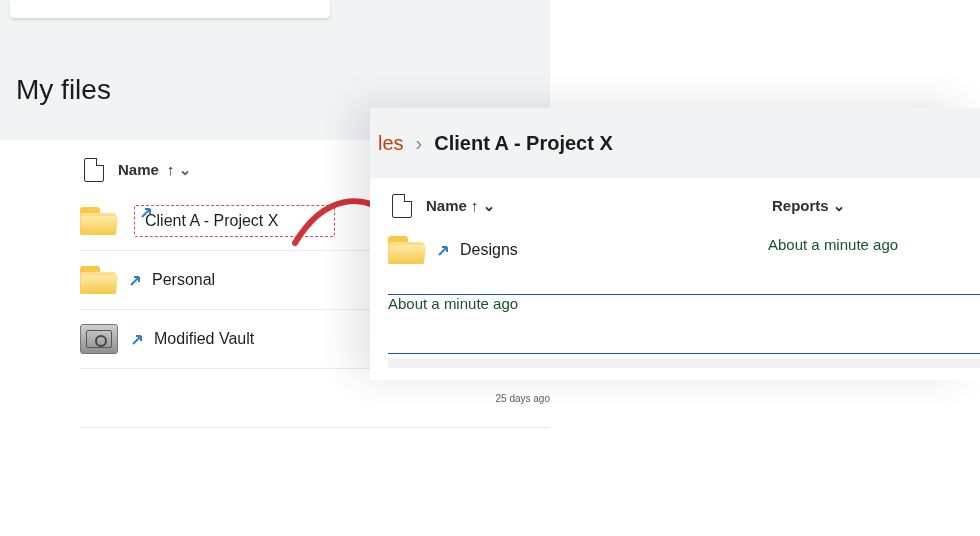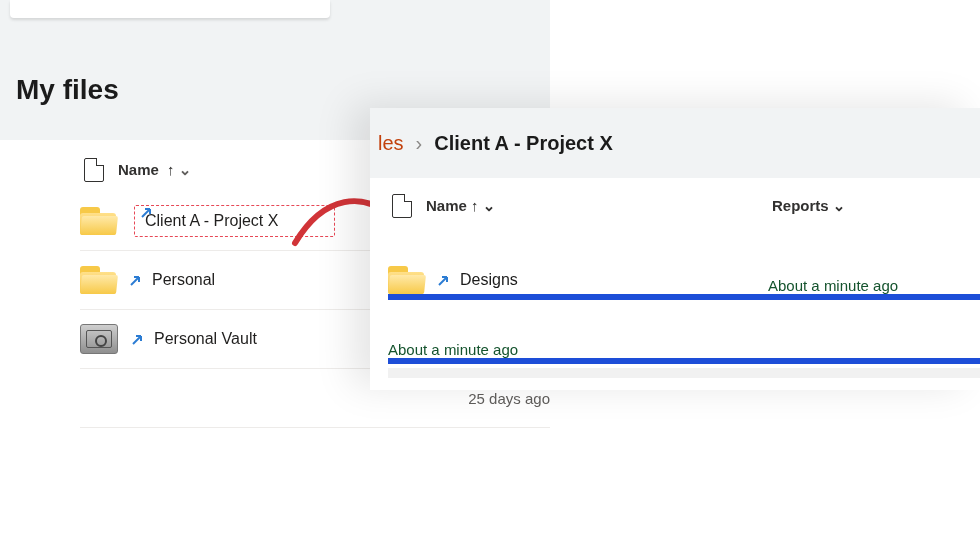--- a/index.html
+++ b/index.html
@@ -2,48 +2,48 @@
 <html><head>
 <meta charset="utf-8">
 <style>
   html,body{margin:0;padding:0;font-family:"Segoe UI",Arial,sans-serif;background:#fff;color:#1b1b1b}
   .stage{position:relative;width:980px;height:536px;overflow:hidden}
 
   
   .panel-a{position:absolute;left:0;top:0;width:550px}
   .panel-a-hero{background:#f1f3f4;height:140px;padding-left:16px;position:relative}
   .panel-a-tab{position:absolute;left:10px;top:0;width:320px;height:18px;background:#fff;border-radius:0 0 4px 4px;box-shadow:0 2px 3px rgba(0,0,0,.12)}
-  .panel-a-title{position:absolute;left:16px;top:74px;font-size:28px;font-weight:700}
+  .panel-a-title{position:absolute;left:16px;top:74px;font-size:28px;font-weight:400}
   .panel-a-body{background:#fff;padding:18px 0 0 80px}
 
   .col-head{display:flex;align-items:center;gap:14px;font-size:15px;font-weight:600;color:#323130;padding:0 0 10px 4px}
   .col-head .sort{margin-left:4px;font-weight:400}
   .col-head .chev{color:#605e5c}
 
   .row{display:flex;align-items:center;height:58px;border-bottom:1px solid #edebe9;padding-left:0}
   .row .fname{font-size:16px;color:#201f1e}
-  .row .modified{font-size:15px;color:#605e5c}
+  .row .modified{font-size:10px;color:#605e5c}
   .row .cell-name{display:flex;align-items:center;gap:18px;flex:0 0 auto}
   .row .spacer{flex:1}
 
   .highlight{border:1.5px dashed #e74856;padding:6px 56px 6px 10px;border-radius:2px}
 
   .shortcut{position:relative}
   .shortcut svg{position:absolute;left:-6px;top:-10px}
 
   
   .panel-b{position:absolute;left:370px;top:108px;width:610px;background:#fff;box-shadow:-18px -4px 36px rgba(0,0,0,.10)}
   .panel-b-crumb{background:#f1f3f4;height:70px;display:flex;align-items:center;gap:12px;padding-left:8px;font-size:20px}
   .crumb-prev{color:#c2410c}
   .crumb-sep{color:#8a8886}
   .crumb-cur{font-weight:700}
   .panel-b-body{padding:16px 0 12px 18px}
   .col-head-b{display:flex;align-items:center;font-size:15px;font-weight:600;color:#323130;padding:0 0 18px 4px}
   .col-head-b .name-col{display:flex;align-items:center;gap:14px;flex:0 0 380px}
-  .rowb{display:flex;align-items:flex-end;height:58px;border-bottom:6px solid #1d4ed8}
+  .rowb{display:flex;align-items:flex-start;height:58px;border-bottom:1px solid #1d4ed8}
   .rowb .cell-name{display:flex;align-items:center;gap:18px;flex:0 0 380px}
   .rowb .modified{font-size:15px;color:#14532d;white-space:nowrap}
   .panel-b-scroll{height:10px;background:#f1f1f1;margin-top:4px}
 
   
   .arrow{position:absolute;left:290px;top:188px;pointer-events:none}
 
   
   .doc-icon{width:18px;height:22px;border:1.5px solid #323130;border-radius:2px;position:relative}
   .doc-icon::after{content:"";position:absolute;right:-1px;top:-1px;width:7px;height:7px;background:#fff;border-left:1.5px solid #323130;border-bottom:1.5px solid #323130}
@@ -110,21 +110,21 @@
           </div>
           <div class="row">
             <div class="cell-name">
               <span class="vault"></span>
               <span class="shortcut">
                 <svg width="18" height="18" viewBox="0 0 18 18">
                   <path d="M3 15 L11 7" stroke="#2b7cd3" stroke-width="2" fill="none"></path>
                   <path d="M11 7 L11 12 M11 7 L6 7" stroke="#2b7cd3" stroke-width="2" fill="none"></path>
                 </svg>
               </span>
-              <span class="fname">Personal Vault</span>
+              <span class="fname">Modified Vault</span>
             </div>
             <div class="spacer"></div>
           </div>
           <div class="row">
             <div class="spacer"></div>
             <div class="modified">25 days ago</div>
           </div>
         </div>
     </div>
   </div>

